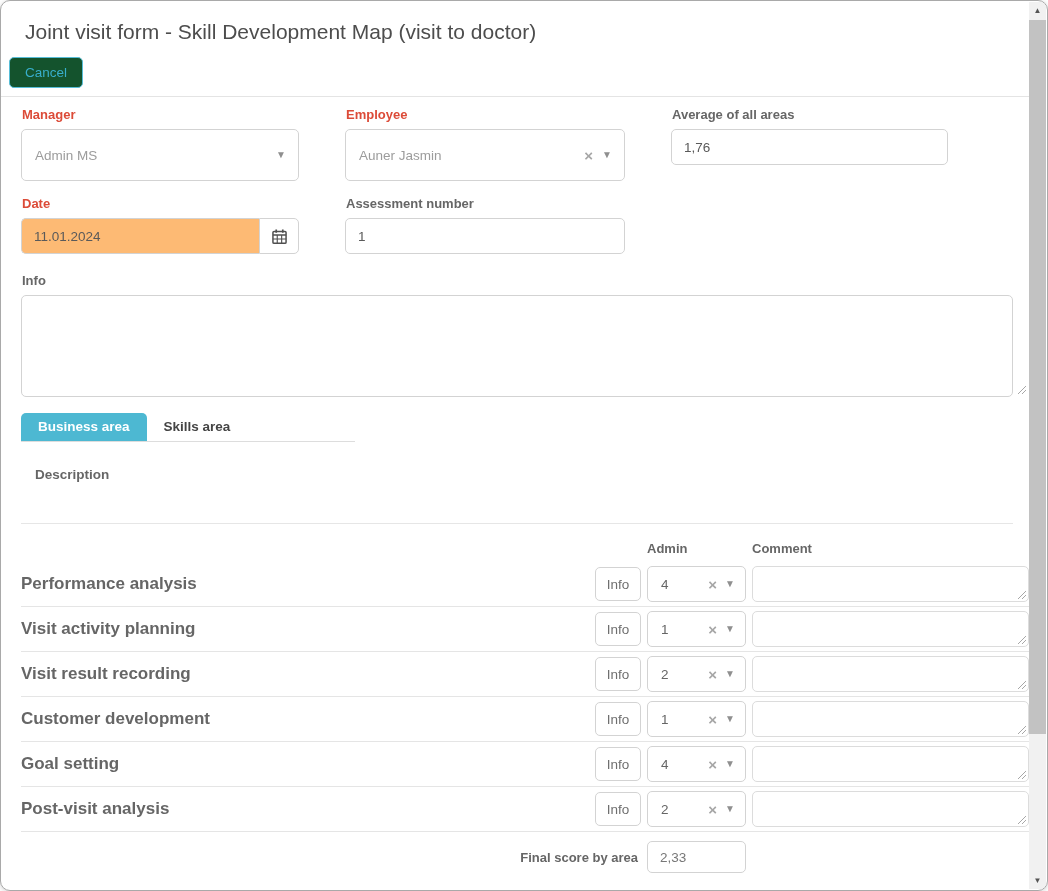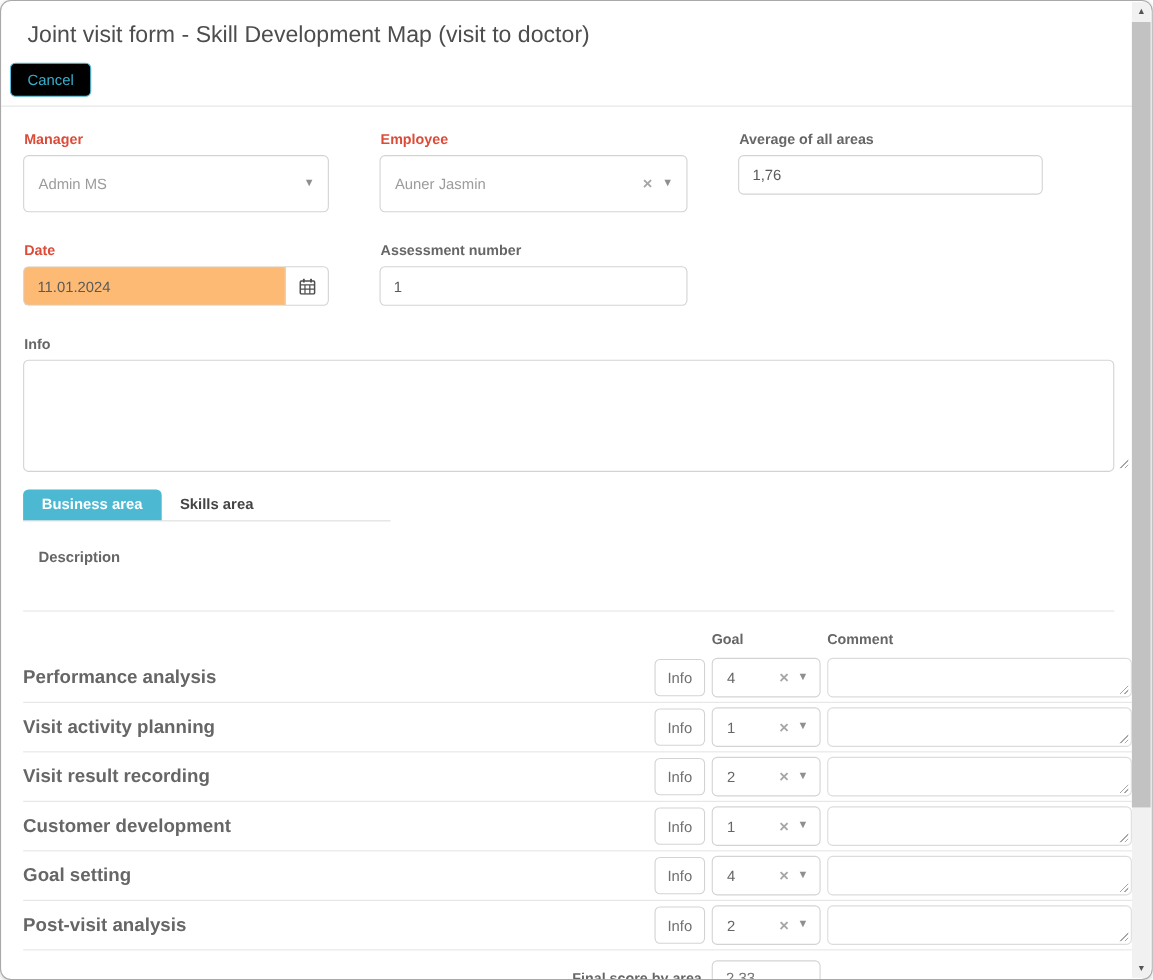--- a/index.html
+++ b/index.html
@@ -8,29 +8,29 @@
     position:relative; width:1048px; height:891px;
     background:#fff; border:1px solid #a9a9a9; border-radius:10px;
     overflow:hidden; box-shadow:0 1px 5px rgba(0,0,0,.18);
   }
   .content { position:absolute; left:0; top:0; right:18px; bottom:0; padding:0 0 0 20px; }
 
   
   .page-title { font-size:21px; font-weight:400; color:#4d4d4d; margin:19px 0 0 4px; }
   .cancel-btn {
     margin:13px 0 0 -12px; margin-left:-12px;
-    display:inline-block; background:#000000; border:1px solid #57bed8; color:#38aecb;
+    display:inline-block; background:#14532d; border:1px solid #57bed8; color:#38aecb;
     border-radius:5px; padding:7px 15px; font-size:13.5px; cursor:pointer;
     font-family:"Liberation Sans", sans-serif;
   }
   .hr-full { border:none; border-top:1px solid #e4e4e4; margin:8px 0 0 -20px; width:1030px; }
 
   
   .grid { display:grid; grid-template-columns:278px 280px 277px; column-gap:46px; margin-top:10px; }
-  .fld-label { display:block; font-size:13px; font-weight:700; color:#666; margin:12px 0 7px 1px; }
+  .fld-label { display:block; font-size:13px; font-weight:700; color:#666; margin:0 0 7px 1px; }
   .fld-label.req { color:#dc4b38; }
   .fld { margin-bottom:15px; }
   .select {
     position:relative; height:52px; border:1px solid #d3d3d3; border-radius:5px; background:#fff;
     display:flex; align-items:center; padding:0 34px 0 13px; cursor:pointer;
   }
   .sel-val { font-size:13.5px; color:#9c9c9c; }
   .sel-icons { position:absolute; right:12px; top:0; height:100%; display:flex; align-items:center; gap:9px; }
   .clear-x { color:#a6a6a6; font-size:15px; font-weight:700; line-height:1; cursor:pointer; }
   .chev { color:#8f8f8f; font-size:10px; line-height:1; cursor:pointer; }
@@ -173,21 +173,21 @@
       <div class="tab active">Business area</div>
       <div class="tab">Skills area</div>
     </div>
 
     <div class="desc-label">Description</div>
 
     <hr class="section-divider">
 
     <div class="thead">
       <span class="spacer"></span>
-      <span class="score-h">Goal</span>
+      <span class="score-h">Admin</span>
       <span class="comment-h">Comment</span>
     </div>
 
     <div class="trow">
       <span class="row-label">Performance analysis</span>
       <button class="info-btn">Info</button>
       <div class="select score-select">
         <span class="sel-val">4</span>
         <span class="sel-icons">
           <span class="clear-x">×</span>

